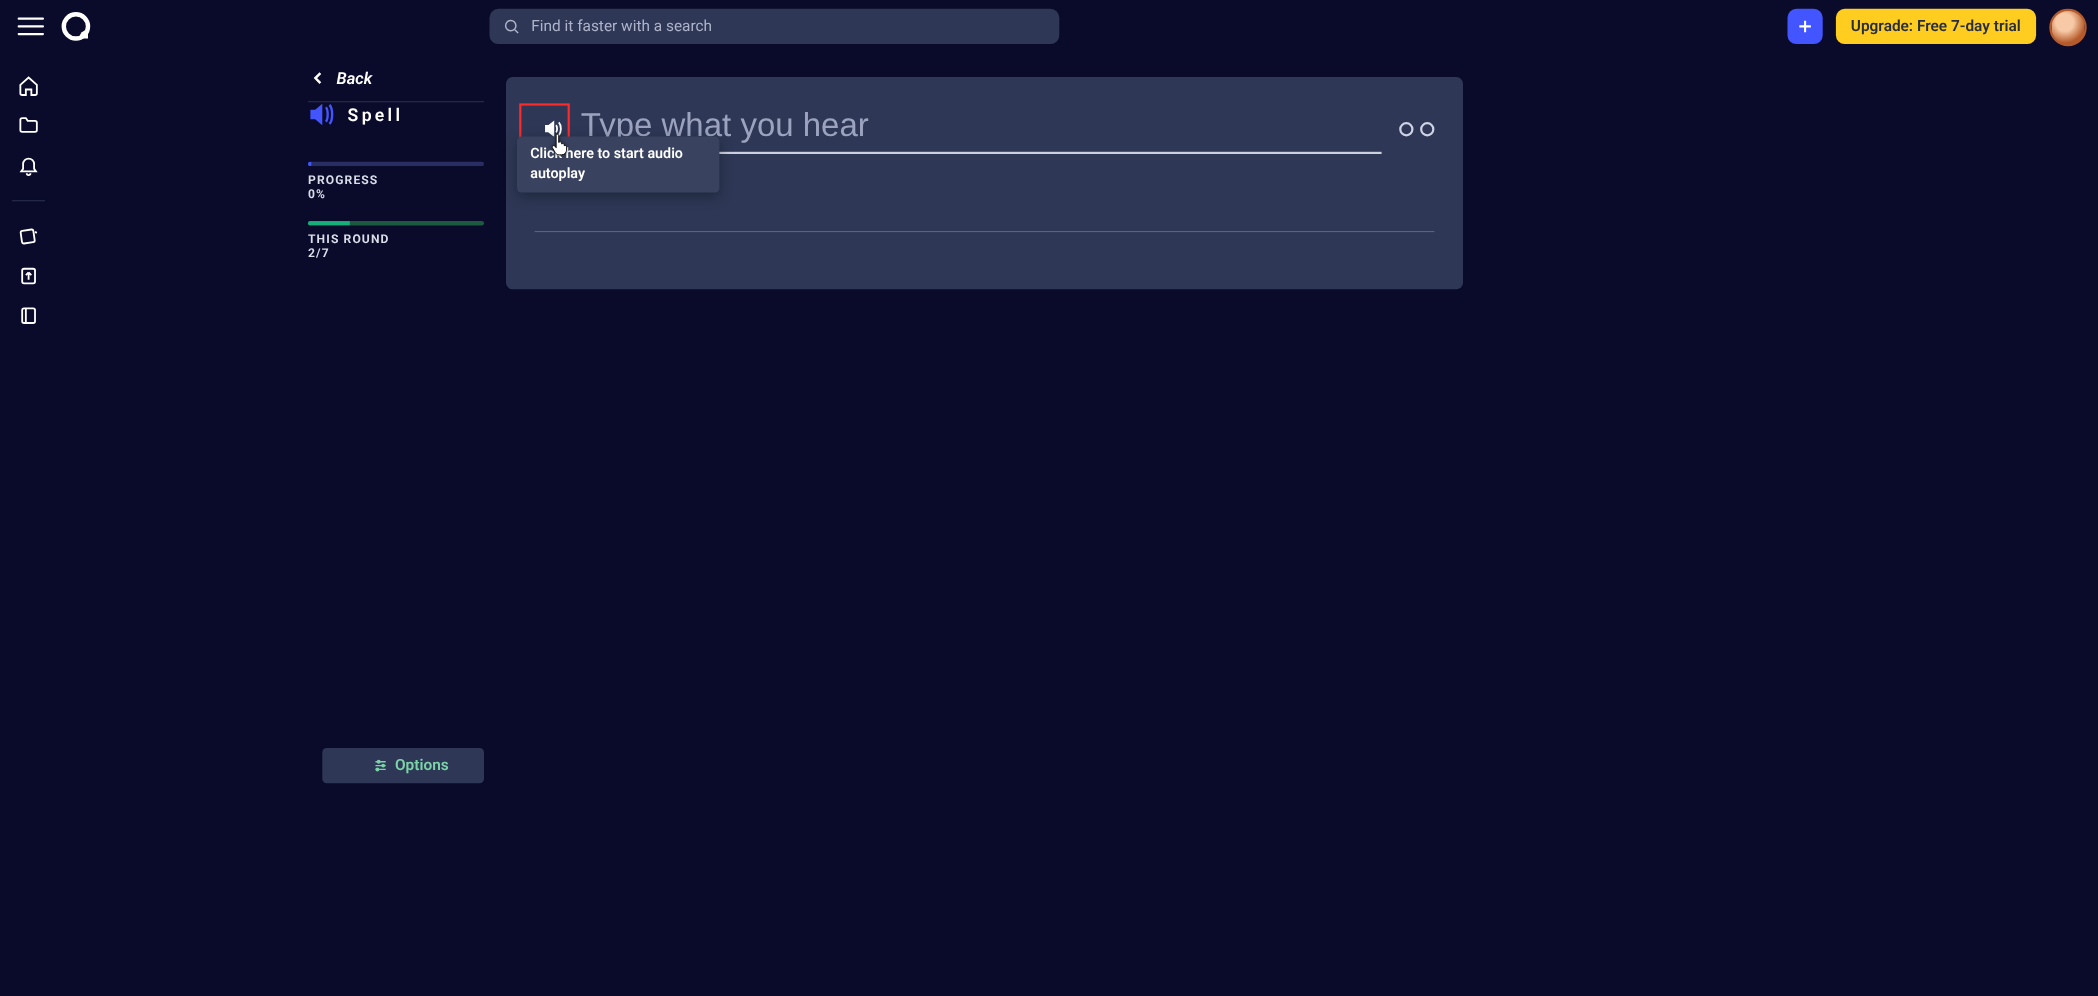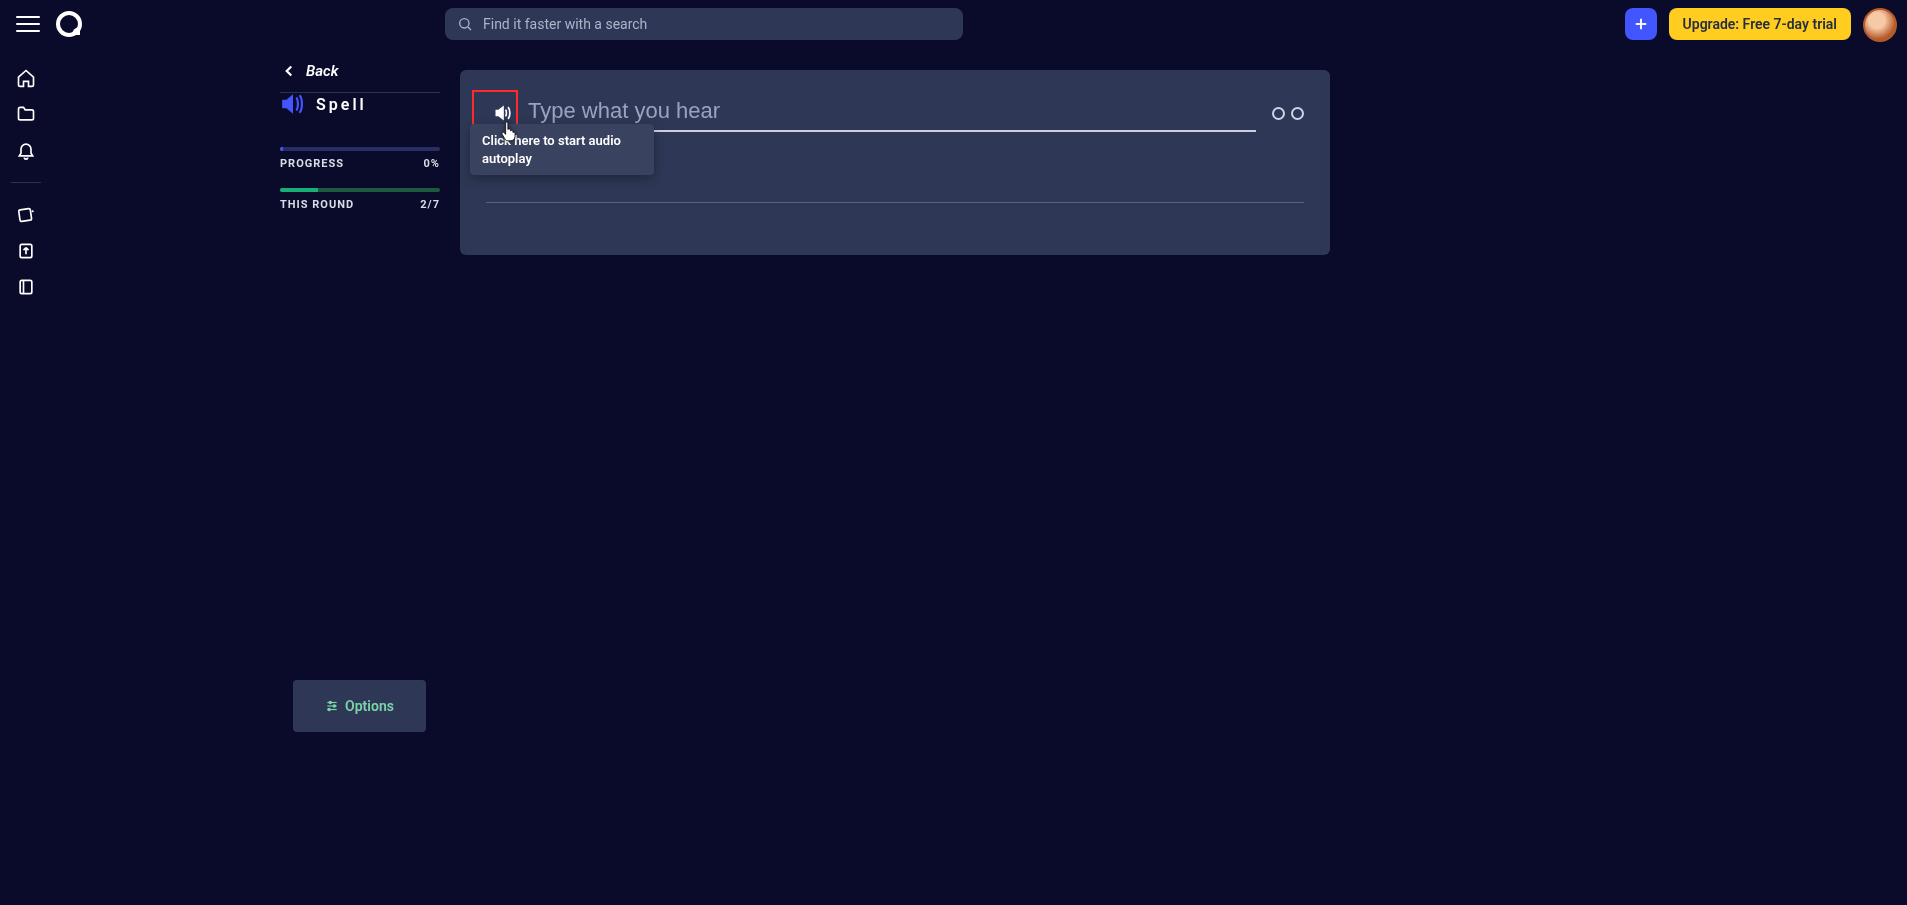--- a/index.html
+++ b/index.html
@@ -69,48 +69,48 @@
   .mode-row{display:flex;align-items:center;gap:10px;}
   .speaker{display:flex;align-items:center;gap:2px;}
   .mode-label{font-weight:600;font-size:16px;letter-spacing:3px;}
   .bar-wrap{margin-top:32px;}
   .bar{height:4px;border-radius:2px;overflow:hidden;position:relative;margin-bottom:6px;}
   .bar.blue{background:var(--prog-blue-bg);}
   .bar.blue .fill{background:var(--prog-blue);}
   .bar.green{background:var(--prog-green-bg);}
   .bar.green .fill{background:var(--prog-green);}
   .bar .fill{position:absolute;left:0;top:0;bottom:0;}
-  .bar-meta{display:flex;justify-content:space-between;font-size:11px;font-weight:700;letter-spacing:1px;color:#d9dde8;margin-bottom:18px;}
+  .bar-meta{display:flex;justify-content:space-between;font-size:11px;font-weight:700;letter-spacing:1px;color:#d9dde8;margin-bottom:18px;flex-direction:column;}
 
   
   .options-btn{
-    position:absolute;left:293px;top:680px;width:133px;height:52px;
+    position:absolute;left:293px;top:680px;width:133px;height:32px;
     background:var(--panel);display:flex;align-items:center;justify-content:center;gap:6px;
-    color:#7dd3a8;font-weight:600;font-size:14px;border-radius:4px;cursor:pointer;
+    color:#7dd3a8;font-weight:600;font-size:14px;border-radius:4px;cursor:pointer;padding-left:14px;
   }
 
   
   .card{
     position:absolute;left:460px;top:70px;width:870px;
     background:var(--panel);border-radius:6px;
     padding:24px 26px 30px 26px;box-sizing:border-box;
   }
   .input-row{display:flex;align-items:center;gap:6px;position:relative;}
   .audio-btn{
     width:34px;height:34px;display:flex;align-items:center;justify-content:center;cursor:pointer;
     position:relative;
   }
   .audio-highlight{
     position:absolute;left:-14px;top:-6px;width:46px;height:46px;
     border:2px solid #ff2a2a;box-sizing:border-box;
     pointer-events:none;
   }
   .spell-input{
     flex:1;border:none;border-bottom:2px solid var(--input-border);background:transparent;
-    font-size:22px;color:#fff;padding:4px 2px 6px 2px;outline:none;
+    font-size:30px;color:#fff;padding:4px 2px 6px 2px;outline:none;
   }
   .spell-input::placeholder{color:#9ca3bf;}
   .dots{display:flex;gap:6px;margin-left:10px;}
   .dot{width:13px;height:13px;border:2px solid #cfd3e6;border-radius:50%;box-sizing:border-box;}
   .tooltip{
     position:absolute;left:10px;top:54px;background:#39425f;color:#fff;
     font-size:13px;font-weight:600;line-height:1.35;padding:8px 12px;border-radius:4px;max-width:160px;
     box-shadow:0 4px 12px rgba(0,0,0,.3);
   }
   .hr{height:1px;background:#586380;margin-top:70px;margin-bottom:22px;}

